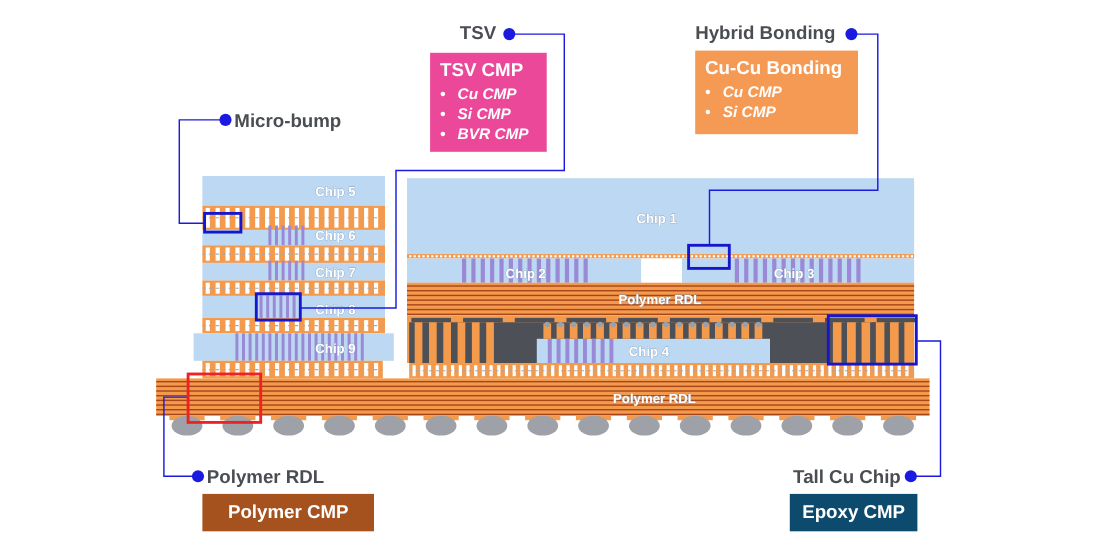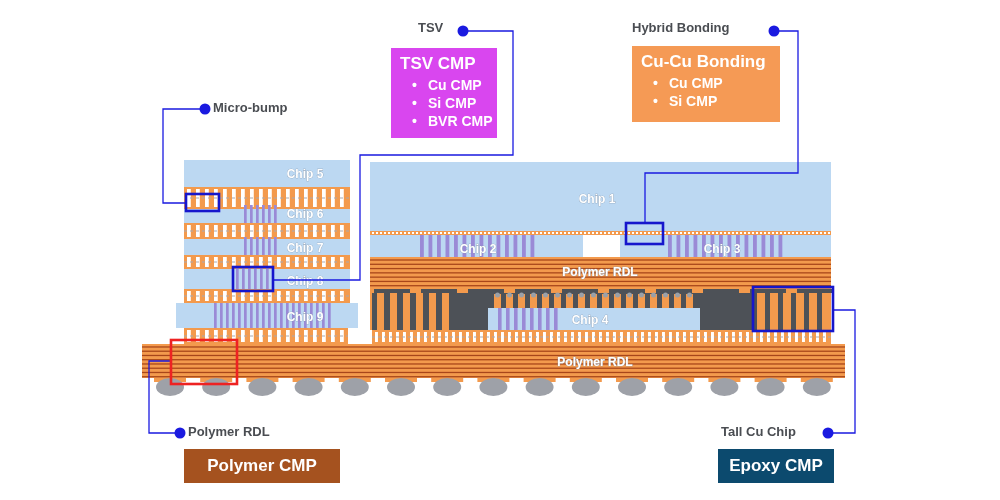--- a/index.html
+++ b/index.html
@@ -1,21 +1,21 @@
 <!DOCTYPE html>
 <html><head>
 <meta charset="utf-8">
 <style>
   html, body { margin:0; padding:0; background:#ffffff; }
   body { width:1000px; height:500px; position:relative; overflow:hidden; font-family:"Liberation Sans", sans-serif; }
   #stage { position:absolute; left:0; top:0; width:1000px; height:500px; }
-  .lbl { position:absolute; font-weight:bold; color:#4a4d52; font-size:13px; white-space:nowrap;text-align:center; }
+  .lbl { position:absolute; font-weight:bold; color:#4a4d52; font-size:17px; white-space:nowrap;text-align:center; }
   .box { position:absolute; color:#ffffff; font-weight:bold; box-sizing:border-box; }
   .box .title { font-size:17px; line-height:20px; }
-  .box ul { list-style:none; margin:2px 0 0 12px; padding:0; }
+  .box ul { list-style:none; margin:2px 0 0 0; padding:0;font-style:italic; }
   .box li { font-size:14px; line-height:18px; }
   .box li .dot { display:inline-block; width:16px; }
   .chip-lbl { font-family:"Liberation Sans", sans-serif; font-weight:bold; fill:#ffffff; stroke:#8a9bb0; stroke-width:0.6; paint-order:stroke; }
 </style>
 </head>
 <body>
 
 <div id="stage">
   <svg id="svg" width="1000" height="500" viewBox="0 0 1000 500">
     <g id="g-structure">
@@ -524,21 +524,21 @@
         <circle cx="180" cy="433" r="5.5" fill="#1a1ae0"></circle>
         <rect x="171" y="340" width="66" height="44" fill="none" stroke="#ee2222" stroke-width="2.6"></rect>
         <polyline points="834,310 855,310 855,433 828,433" fill="none" stroke="#1a1ae0" stroke-width="1.3"></polyline>
         <circle cx="828" cy="433" r="5.5" fill="#1a1ae0"></circle>
         <rect x="753" y="287" width="80" height="44" fill="none" stroke="#1616cc" stroke-width="2.6"></rect>
       </g>
   </svg>
 
   
   <div class="lbl" style="left:418px; top:20px;">TSV</div>
-  <div class="box" style="left:391px; top:48px; width:106px; height:90px; background:#d946ef; padding:6px 0 0 9px;">
+  <div class="box" style="left:391px; top:48px; width:106px; height:90px; background:#ec4899; padding:6px 0 0 9px;">
     <div class="title">TSV CMP</div>
     <ul>
       <li><span class="dot">•</span><span>Cu CMP</span></li>
       <li><span class="dot">•</span><span>Si CMP</span></li>
       <li><span class="dot">•</span><span>BVR CMP</span></li>
     </ul>
   </div>
 
   
   <div class="lbl" style="left:632px; top:20px;">Hybrid Bonding</div>

